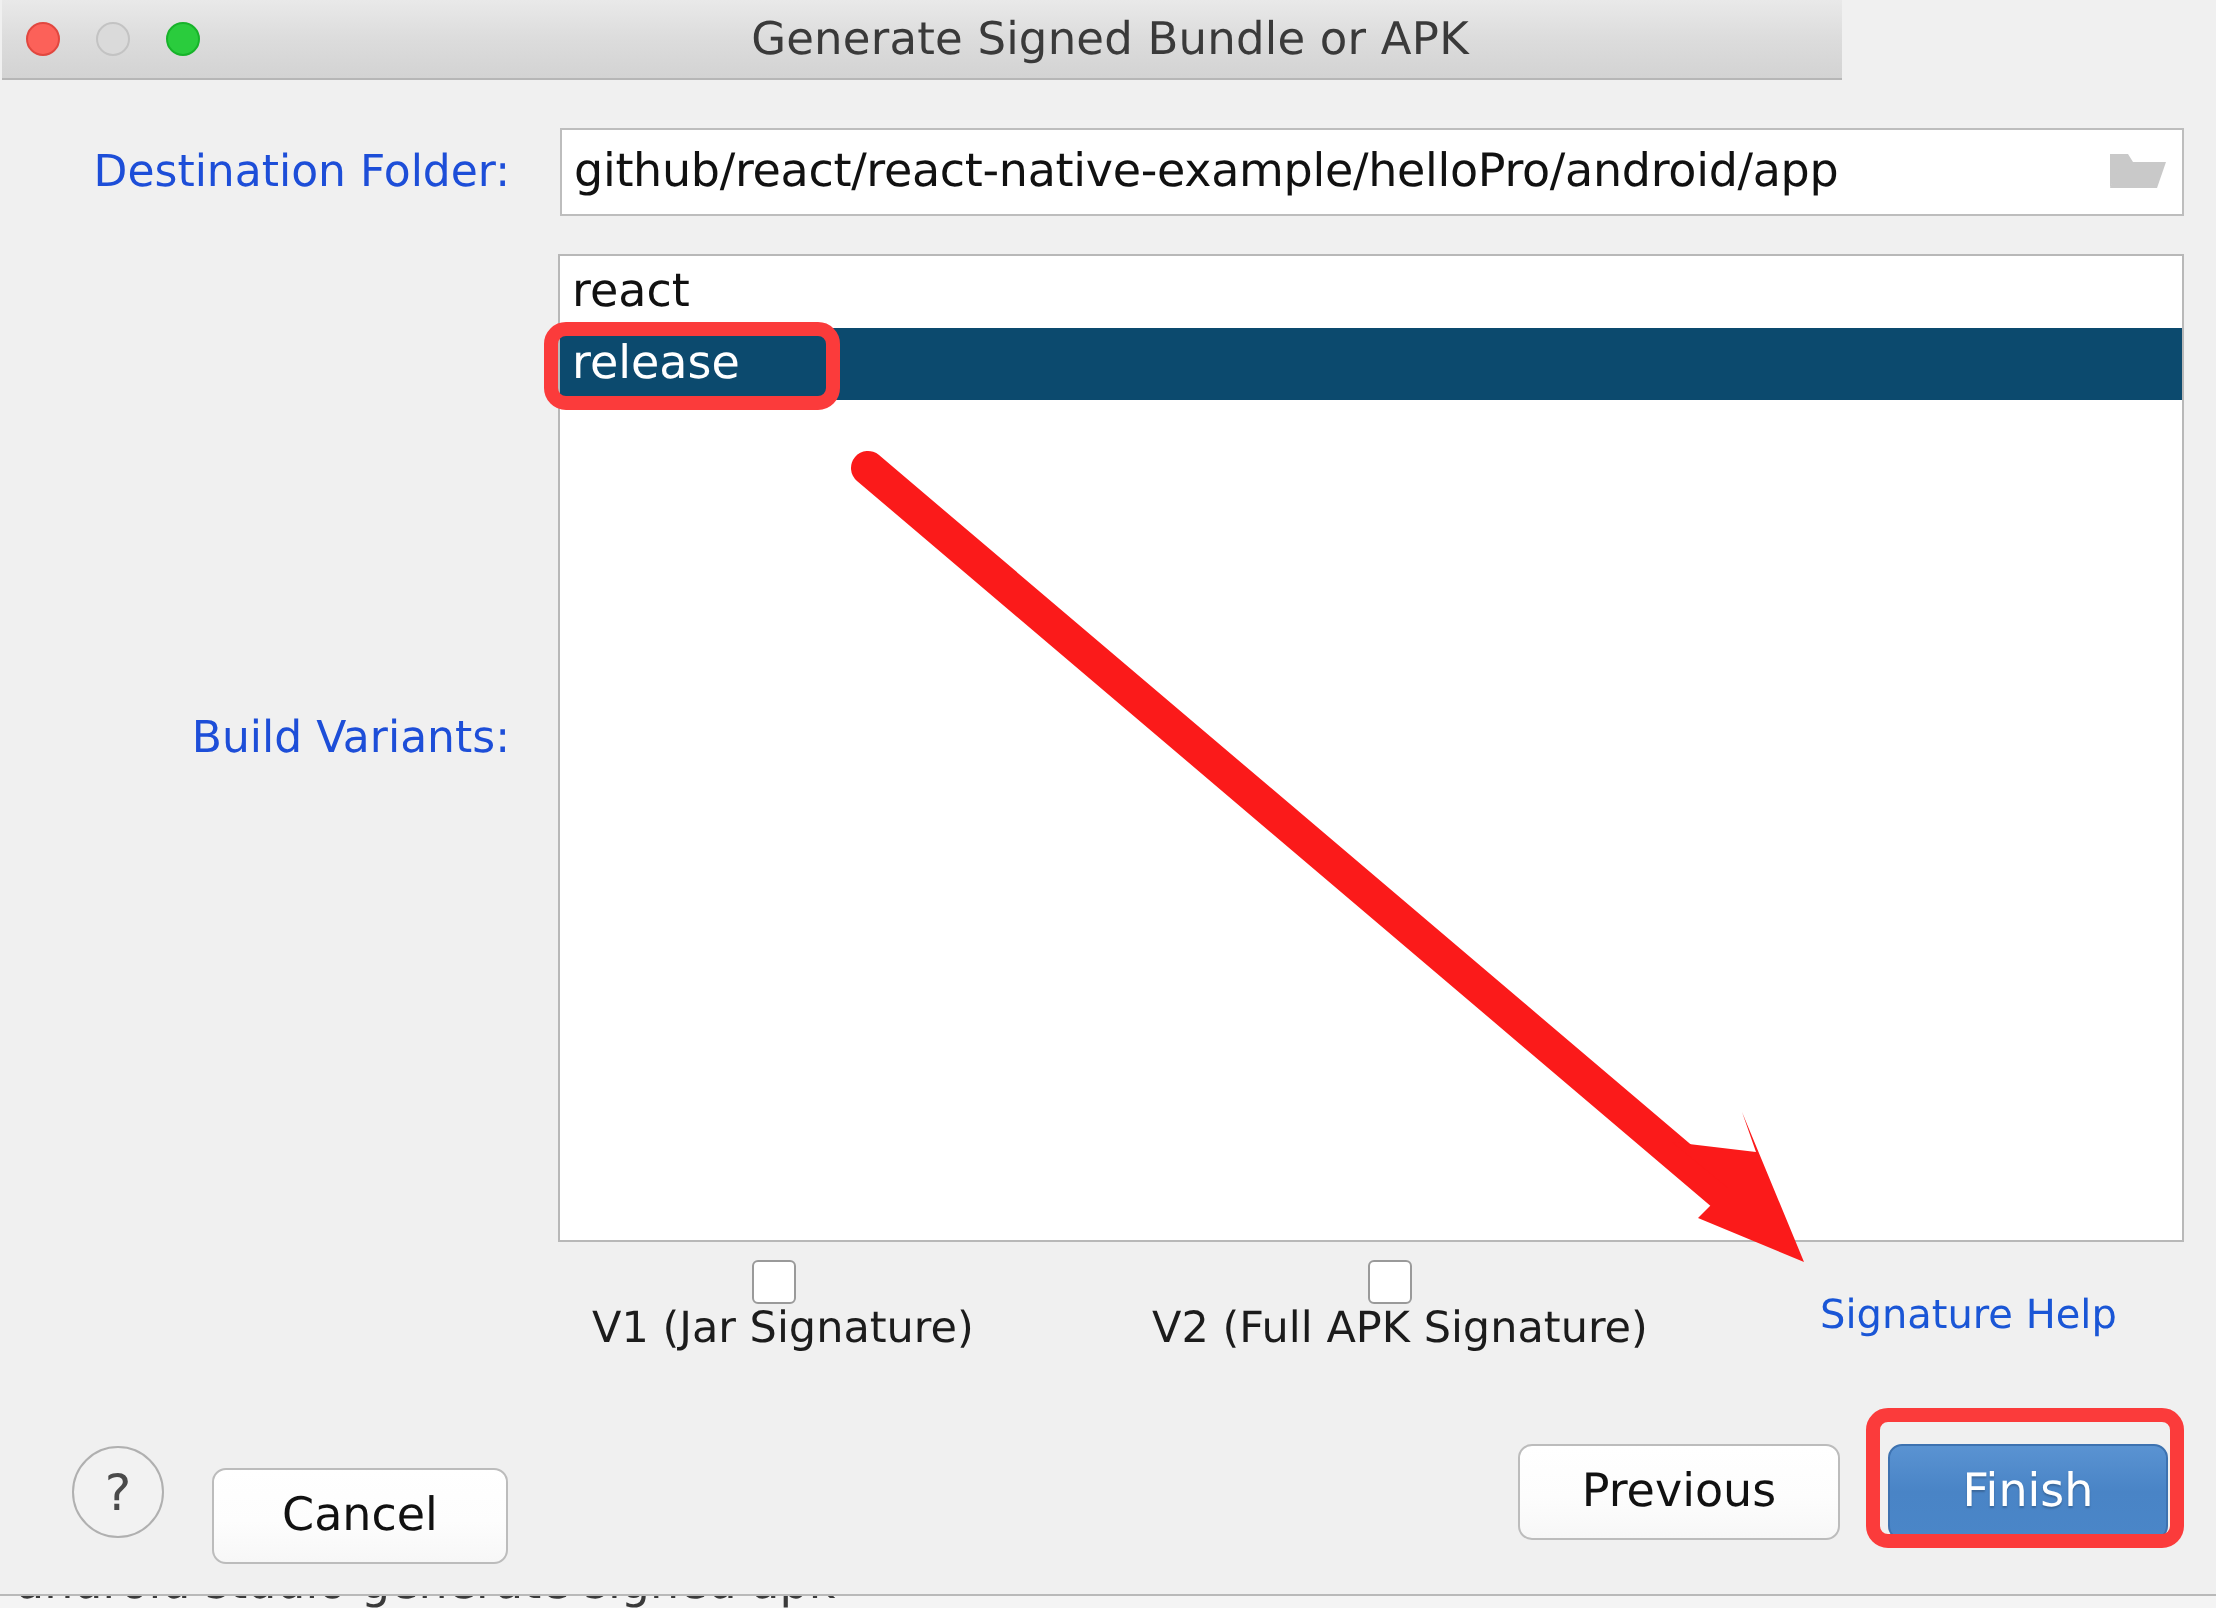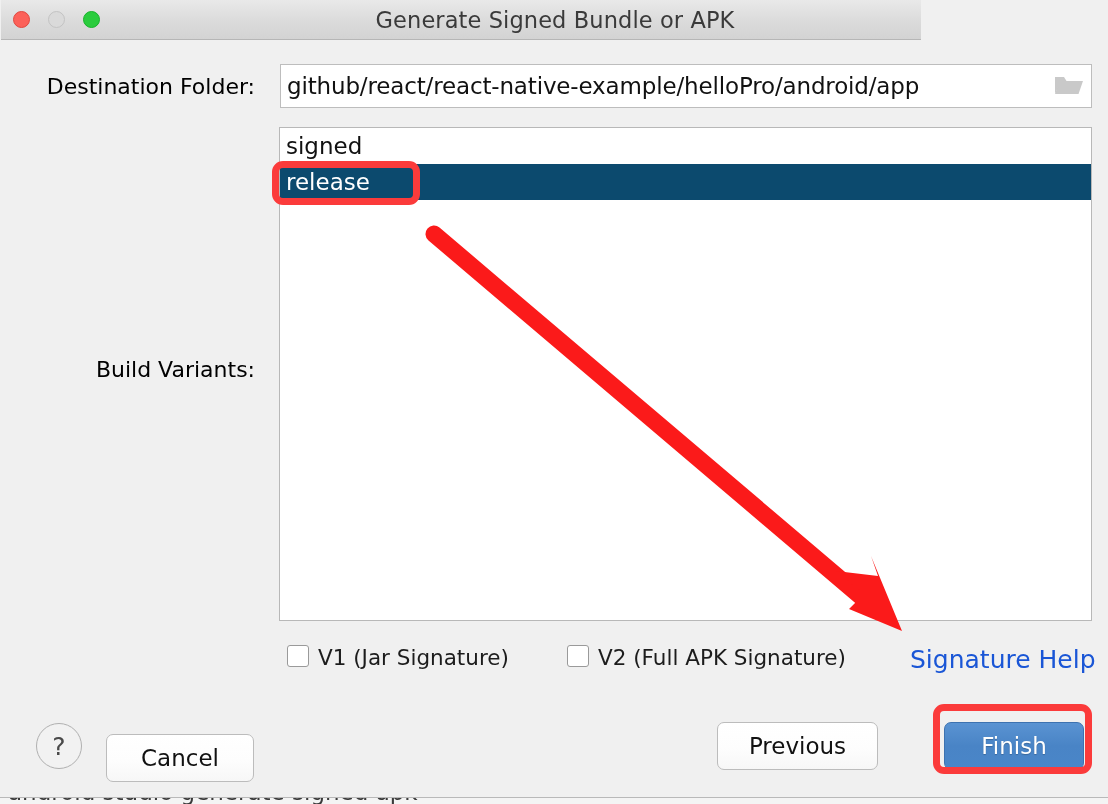--- a/index.html
+++ b/index.html
@@ -56,21 +56,21 @@
     color: #3a3a3a;
     font-family: "DejaVu Sans", "Liberation Sans", sans-serif;
     letter-spacing: 0.1px;
   }
 
   
   .field-label {
     position: absolute;
     text-align: right;
     font-size: 22px;
-    color: #000000;
+    color: #1d4ed8;
     font-family: "DejaVu Sans", sans-serif;
     white-space: nowrap;
   }
   #dest-label   { left: 0;   top: 74px;  width: 255px; }
   #variants-label { left: 0; top: 357px; width: 255px; }
   #sig-label    { left: 0;   top: 647px; width: 255px; }
 
   
   .dest-wrap {
     position: absolute;
@@ -123,23 +123,25 @@
     font-family: "DejaVu Sans", sans-serif;
   }
   .list-row.selected {
     background: #0c4a6e;
     color: #ffffff;
   }
 
   
   .checkbox-item {
     position: absolute;
-    top: 645px;
-    display: flex;
-    white-space: nowrap;
+    top: 630px;
+    display: flex;
+    align-items: center;
+    white-space: nowrap;
+    flex-direction: column;
   }
   #cb-v1 { left: 287px; }
   #cb-v2 { left: 567px; }
   .checkbox-box {
     width: 22px;
     height: 22px;
     background: #ffffff;
     border: 1.5px solid #9a9a9a;
     border-radius: 3px;
     box-sizing: border-box;
@@ -147,21 +149,21 @@
   }
   .checkbox-label {
     margin-left: 9px;
     font-size: 21.5px;
     color: #1c1c1c;
     font-family: "DejaVu Sans", sans-serif;
   }
   .help-link {
     position: absolute;
     left: 910px; top: 645px;
-    font-size: 25px;
+    font-size: 20px;
     color: #1a56d6;
     white-space: nowrap;
     text-decoration: none;
     font-family: "DejaVu Sans", sans-serif;
   }
 
   
   .help-circle {
     position: absolute;
     left: 36px; top: 723px;
@@ -194,21 +196,21 @@
     border: 1px solid #bcbcbc;
     color: #111111;
   }
   .btn.primary {
     background: linear-gradient(to bottom, #5a93d2 0%, #4984c6 50%, #4a86c8 100%);
     border: 1px solid #3d72b0;
     color: #ffffff;
     text-shadow: 0 1px 1px rgba(0,0,0,0.22);
   }
   #btn-cancel   { left: 106px; top: 722px; width: 148px; margin-top: 12px; }
-  #btn-previous { left: 717px; top: 722px; width: 161px; }
+  #btn-previous { left: 759px; top: 722px; width: 161px; }
   #btn-finish   { left: 944px; top: 722px; width: 140px; }
 
   
   .annot-box {
     position: absolute;
     border: 7px solid #fb3b3b;
     border-radius: 11px;
     box-sizing: border-box;
     pointer-events: none;
   }
@@ -260,21 +262,21 @@
       <svg width="30" height="24" viewBox="0 0 30 24" aria-hidden="true">
         <path d="M1 20 L5.5 7 L29 7 L24.5 20 Z" fill="#c9c9c9"></path>
         <path d="M1 20 L1 3 L10 3 L12.5 7 L22 7 L22 10 L5.5 10 Z" fill="#c9c9c9"></path>
       </svg>
     </div>
   </div>
 
   <div class="field-label" id="variants-label">Build Variants:</div>
 
   <div class="list-box">
-    <div class="list-row">signed</div>
+    <div class="list-row">react</div>
     <div class="list-row selected">release</div>
   </div>
 
 
   <div class="checkbox-item" id="cb-v1">
     <div class="checkbox-box"></div>
     <span class="checkbox-label">V1 (Jar Signature)</span>
   </div>
 
   <div class="checkbox-item" id="cb-v2">

